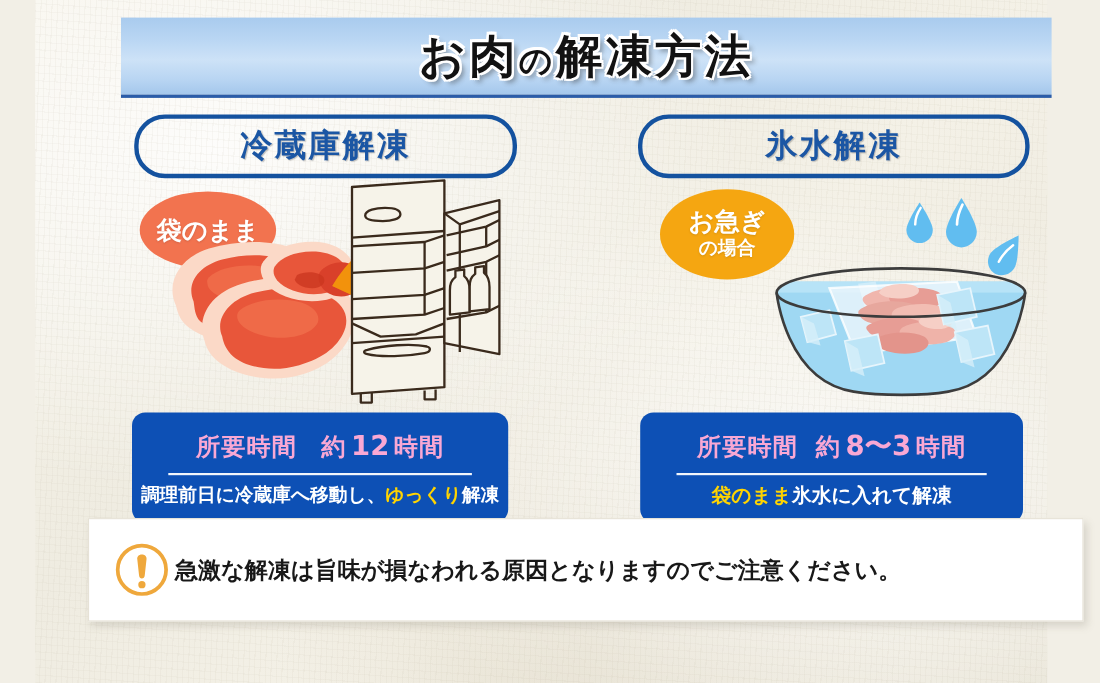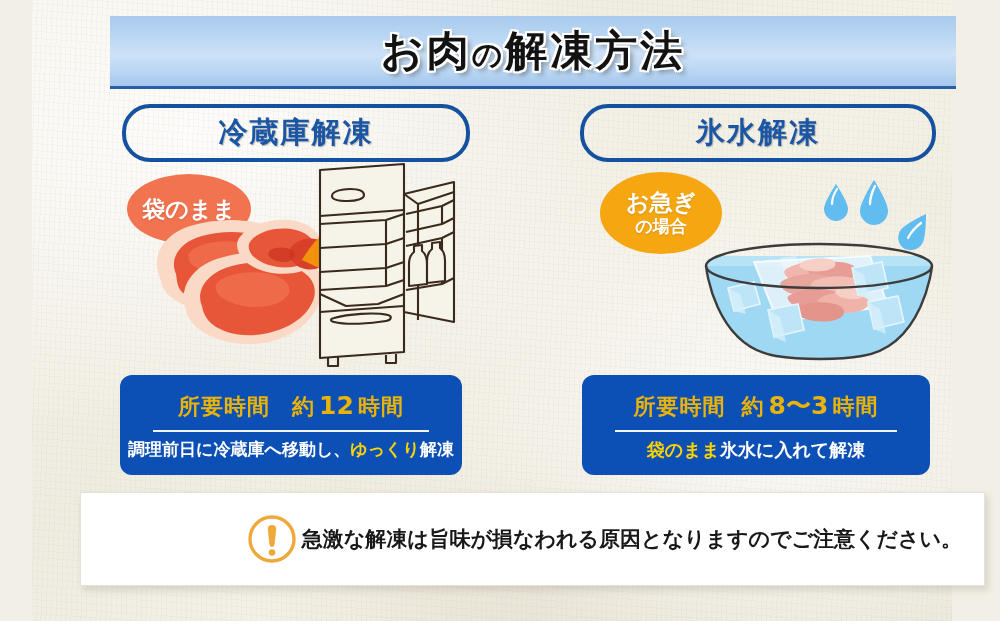--- a/index.html
+++ b/index.html
@@ -83,42 +83,42 @@
 
   
   .infobox{
     position:absolute;background:#0d50b5;border-radius:12px;
     display:flex;flex-direction:column;align-items:center;justify-content:center;
     padding:0 10px;box-sizing:border-box;
   }
   #info-left{left:88px;top:375px;width:342px;height:100px;}
   #info-right{left:550px;top:375px;width:348px;height:100px;}
   .info-top{
-    color:#eab308;font-family:"DejaVu Sans","Liberation Sans",sans-serif;font-weight:bold;
+    color:#f9a8d4;font-family:"DejaVu Sans","Liberation Sans",sans-serif;font-weight:bold;
     font-size:22px;white-space:nowrap;display:flex;align-items:baseline;gap:4px;
     letter-spacing:1px;
   }
   .info-top .num{font-size:25px;letter-spacing:0px;line-height:34px;}
   .info-top .lbl{letter-spacing:1px;}
   .info-rule{
     width:86%;height:2px;background:#ffffff;margin:7px 0 6px 0;opacity:.95;
   }
   .info-sub{
     color:#fff;font-family:"DejaVu Sans","Liberation Sans",sans-serif;font-weight:bold;
     font-size:17px;white-space:nowrap;letter-spacing:0px;
   }
   #info-right .info-sub{font-size:18px;}
   .hl{color:#ffd400;}
 
   
   #notice{
-    position:absolute;left:48px;top:492px;width:905px;height:94px;
+    position:absolute;left:48px;top:471px;width:905px;height:94px;
     background:#ffffff;border:1px solid #e6e2d6;
     box-shadow:3px 4px 7px rgba(120,115,100,.22);
-    display:flex;align-items:center;gap:4px;padding:0 22px;box-sizing:border-box;justify-content:flex-end;
+    display:flex;align-items:center;gap:4px;padding:0 22px;box-sizing:border-box;
   }
   #notice-icon{flex:0 0 auto;width:52px;height:52px;}
   .notice-text{
     font-family:"DejaVu Sans","Liberation Sans",sans-serif;
     font-weight:bold;color:#181818;font-size:21px;line-height:33px;letter-spacing:0px;
     white-space:nowrap;
   }
 </style>
 </head>
 <body>

